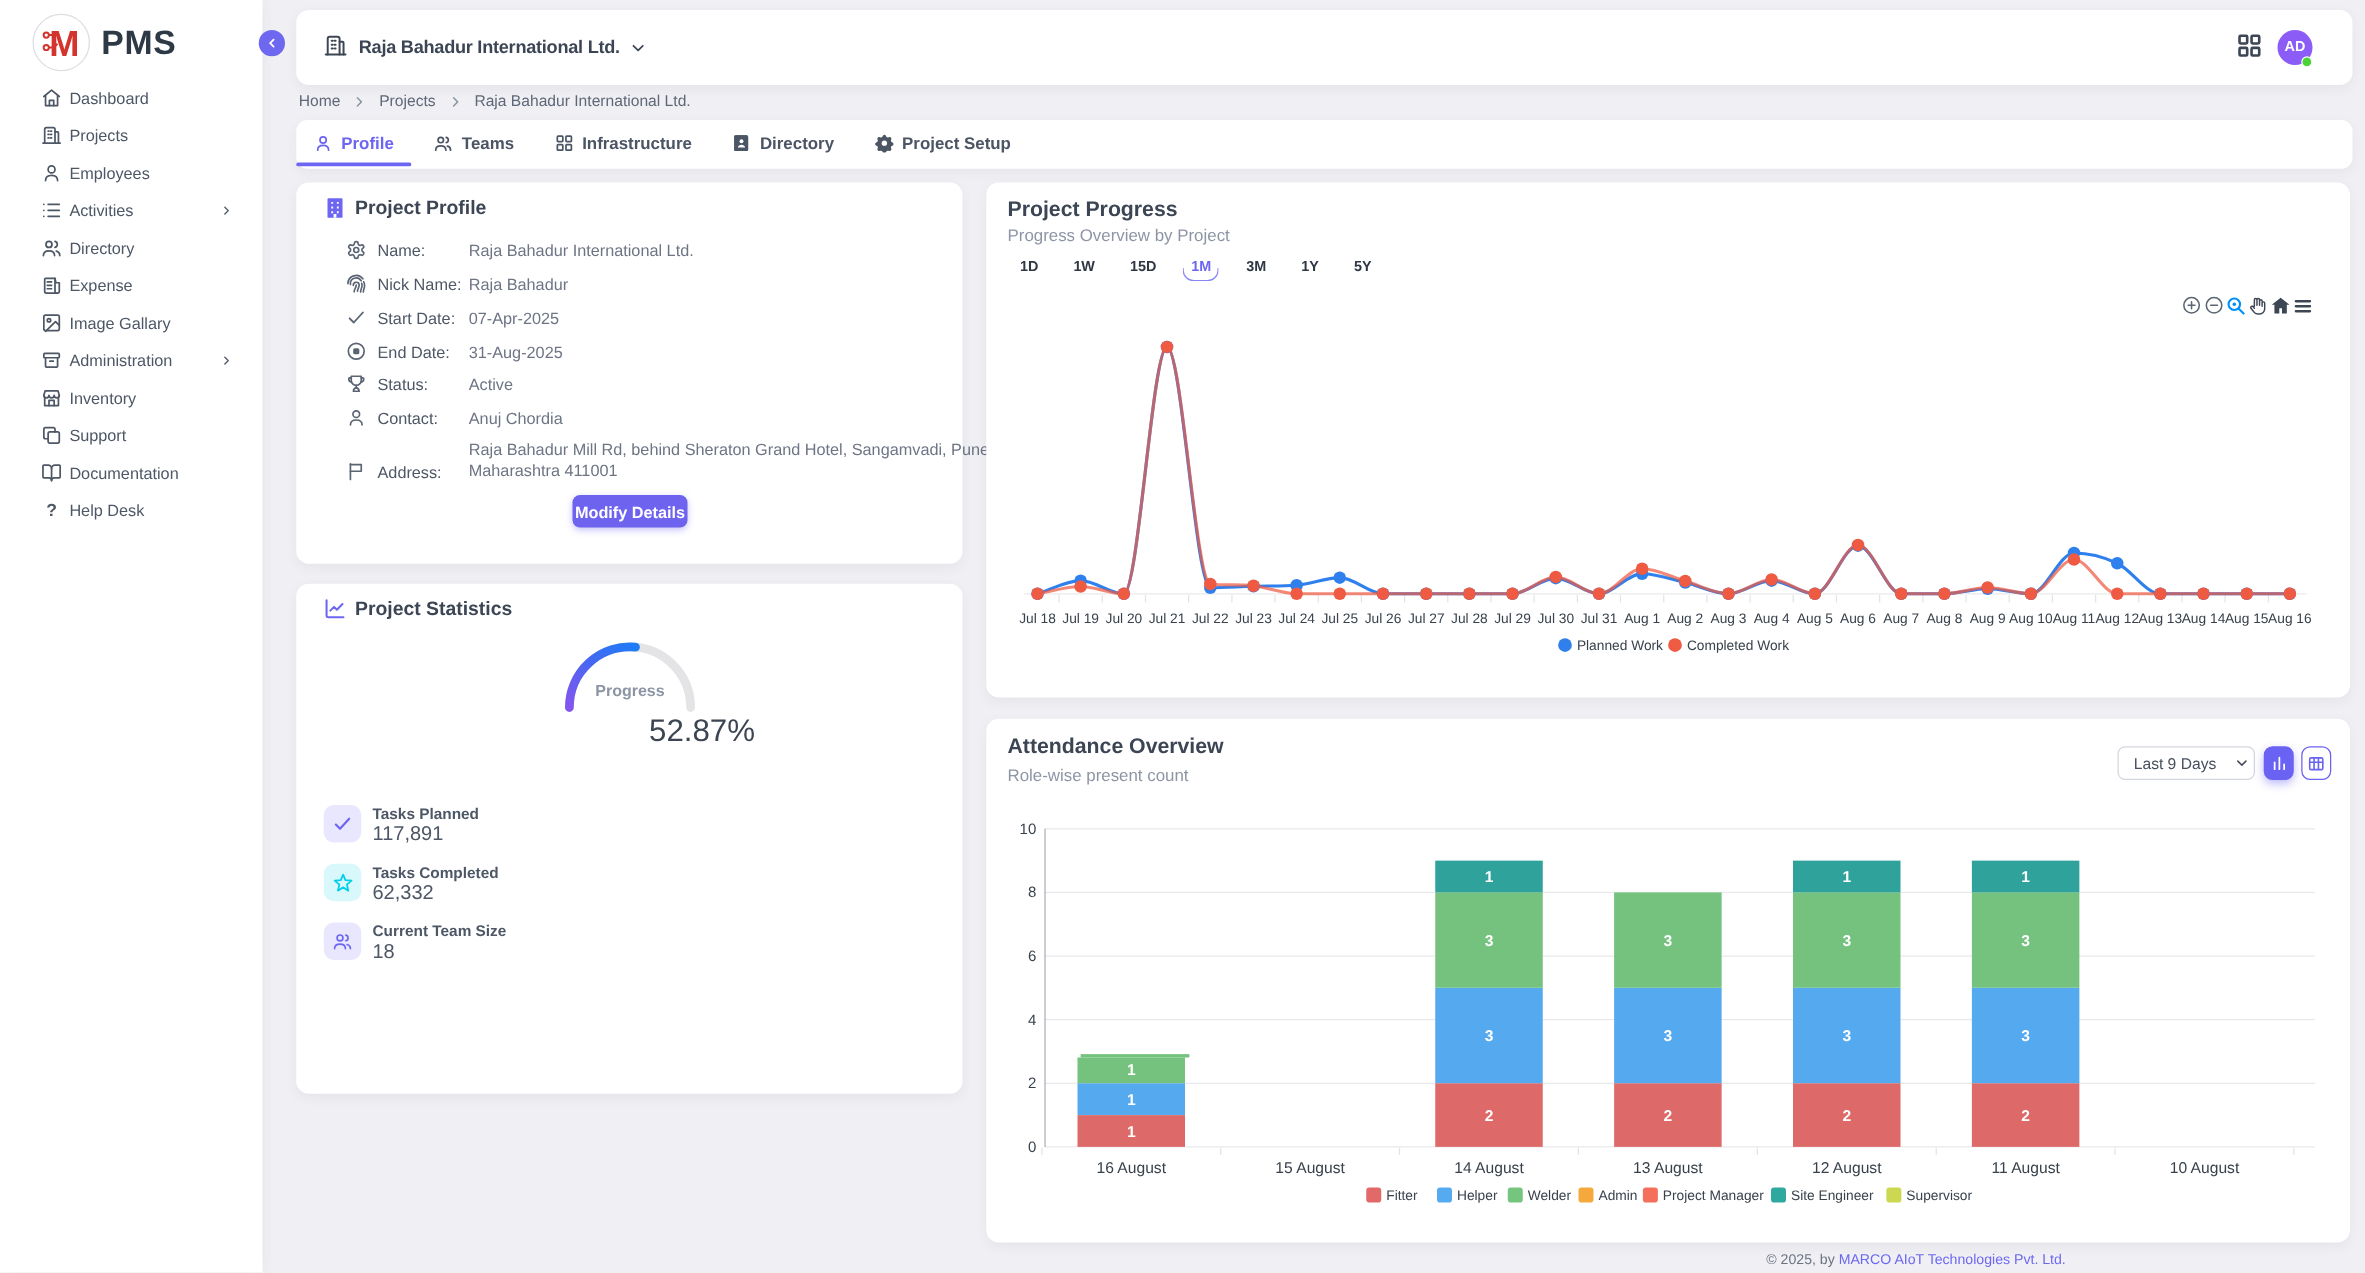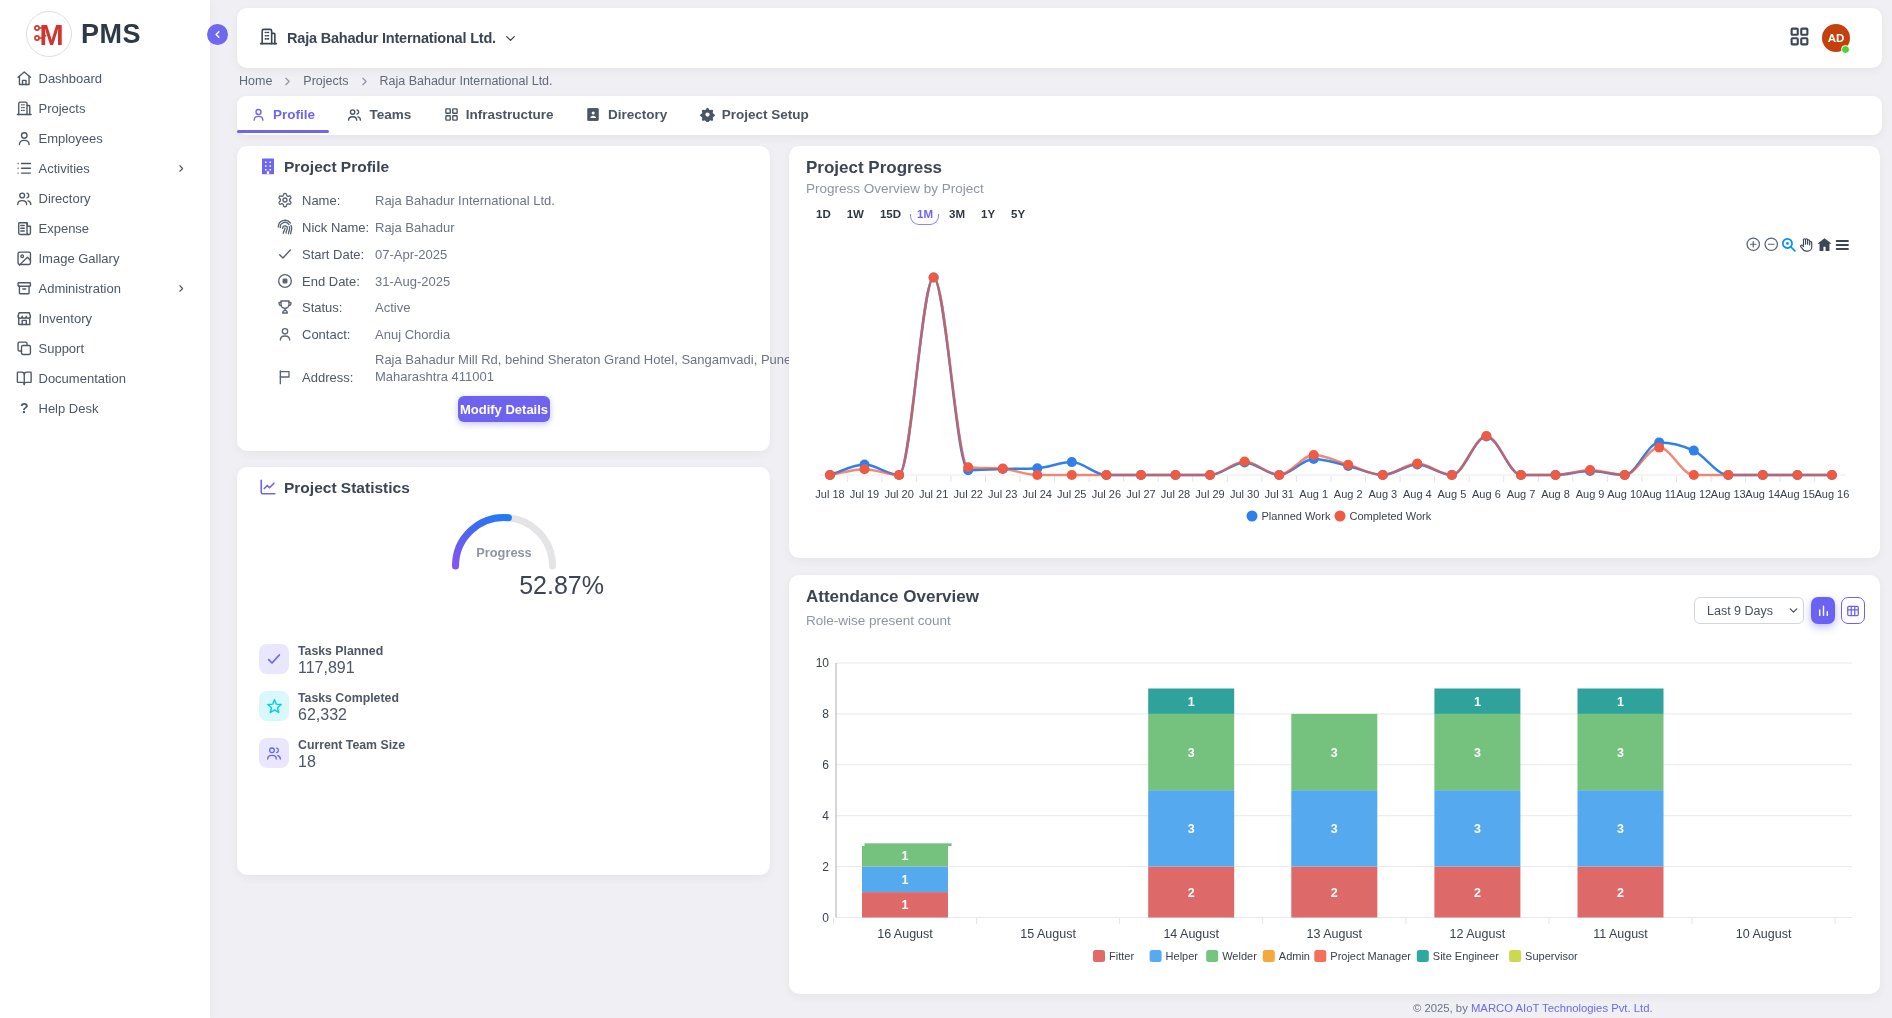--- a/index.html
+++ b/index.html
@@ -4,21 +4,21 @@
 *{margin:0;padding:0;box-sizing:border-box}
 html,body{width:1892px;height:1018px;overflow:hidden;background:#f0f0f4;font-family:"Liberation Sans",sans-serif;-webkit-font-smoothing:antialiased}
 .abs{position:absolute}
 .card{position:absolute;background:#fff;border-radius:10px;box-shadow:0 3px 9px rgba(50,55,70,.06)}
 
 #sidebar{position:absolute;left:0;top:0;width:210px;height:1018px;background:#fff;box-shadow:0 0 10px rgba(50,55,70,.06);z-index:2}
 .logo-row{display:flex;align-items:center;gap:9px;padding:11px 0 0 26px}
 .logo-circ{width:46px;height:46px;border-radius:50%;background:#fff;border:1px solid #dcdee3;display:flex;align-items:center;justify-content:center}
 .logo-txt{font-size:27px;font-weight:bold;color:#2d3a46;letter-spacing:.5px}
 .menu{margin-top:6px}
-.mi{display:flex;align-items:center;height:30px;padding-left:16px;color:#4d5765;font-size:13px}
+.mi{display:flex;align-items:center;height:30px;padding-left:33px;color:#4d5765;font-size:13px}
 .mi svg{width:16.5px;height:16.5px;margin-right:6px;flex:0 0 16.5px}
 .mi .chev{margin-left:auto;margin-right:21px}
 #collapse{position:absolute;left:207px;top:24px;width:21px;height:21px;border-radius:50%;background:#6e68f0;color:#fff;z-index:3;display:flex;align-items:center;justify-content:center}
 
 #topbar{left:237px;top:8px;width:1645px;height:60px}
 #tabs{left:237px;top:96px;width:1645px;height:39px;border-radius:9px}
 .tab{display:inline-flex;align-items:center;gap:7px;height:36px;padding:0 14px;font-size:13.5px;font-weight:bold;color:#4b5564;position:relative}
 .tab svg{width:15px;height:15px}
 
 #crumb{left:239px;top:74px;font-size:12.5px;color:#5f6878;display:flex;align-items:center;gap:9px}
@@ -128,21 +128,21 @@
       <svg width="15" height="15" viewBox="0 0 24 24" fill="none" stroke="#3d4654" stroke-width="2.2" stroke-linecap="round" stroke-linejoin="round">
         <path d="M6 9l6 6 6-6"></path>
       </svg>
     </div>
 <div class="abs" style="left:1552px;top:18px"><svg width="21" height="21" viewBox="0 0 24 24" fill="none" stroke="#3d4654" stroke-width="2.4">
         <rect x="3" y="3" width="7" height="7" rx="1"></rect>
         <rect x="14" y="3" width="7" height="7" rx="1"></rect>
         <rect x="3" y="14" width="7" height="7" rx="1"></rect>
         <rect x="14" y="14" width="7" height="7" rx="1"></rect>
       </svg></div>
-<div class="abs" style="left:1585px;top:16px;width:28px;height:28px;border-radius:50%;background:#c2410c;color:#fff;font-size:11.5px;font-weight:bold;display:flex;align-items:center;justify-content:center">AD</div>
+<div class="abs" style="left:1585px;top:16px;width:28px;height:28px;border-radius:50%;background:#8b5cf6;color:#fff;font-size:11.5px;font-weight:bold;display:flex;align-items:center;justify-content:center">AD</div>
 <div class="abs" style="left:1604px;top:37px;width:9px;height:9px;border-radius:50%;background:#4cd137;border:1.5px solid #fff"></div>
 </div>
 <div class="abs" id="crumb">
     <span>Home</span>
     <svg width="13" height="13" viewBox="0 0 24 24" fill="none" stroke="#8d95a5" stroke-width="2.2" stroke-linecap="round" stroke-linejoin="round">
       <path d="M9 18l6-6-6-6"></path>
     </svg>
     <span>Projects</span>
     <svg width="13" height="13" viewBox="0 0 24 24" fill="none" stroke="#8d95a5" stroke-width="2.2" stroke-linecap="round" stroke-linejoin="round">
       <path d="M9 18l6-6-6-6"></path>
@@ -301,21 +301,21 @@
       </div>
 <div style="margin-left:9px">
         <div class="slab">Current Team Size</div>
         <div class="snum">18</div>
       </div>
     </div>
 </div>
 <div class="card" id="progressCard" style="left:789px;top:146px;width:1091px;height:412px">
 <div class="abs" style="left:17px;top:12px;font-size:17px;font-weight:bold;color:#3c4554">Project Progress</div>
 <div class="abs sub" style="left:17px;top:35px">Progress Overview by Project</div>
-<div class="abs" style="left:27px;top:62px;display:flex;gap:16px;font-size:11.5px;font-weight:bold;color:#2f3743">
+<div class="abs" style="left:27px;top:62px;display:flex;gap:28px;font-size:11.5px;font-weight:bold;color:#2f3743">
 <span>1D</span>
       <span>1W</span>
       <span>15D</span>
       <span style="color:#6d66f2;position:relative">1M<span class="abs" style="left:-7px;top:6px;width:29px;height:11px;border:1.4px solid #8a84f5;border-top:none;border-radius:0 0 9px 9px"></span></span>
       <span>3M</span>
       <span>1Y</span>
       <span>5Y</span>
 </div>
 <div class="abs" style="left:956px;top:90px;display:flex;align-items:center;gap:1px">
 <svg width="16.5" height="16.5" viewBox="0 0 24 24" fill="none" stroke="#5a6673" stroke-width="1.8" stroke-linecap="round">

